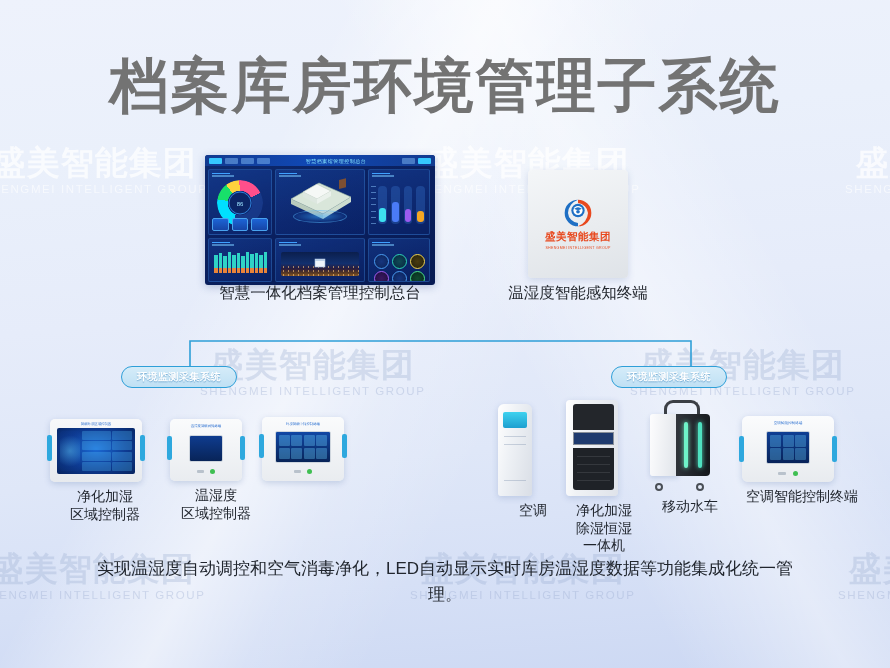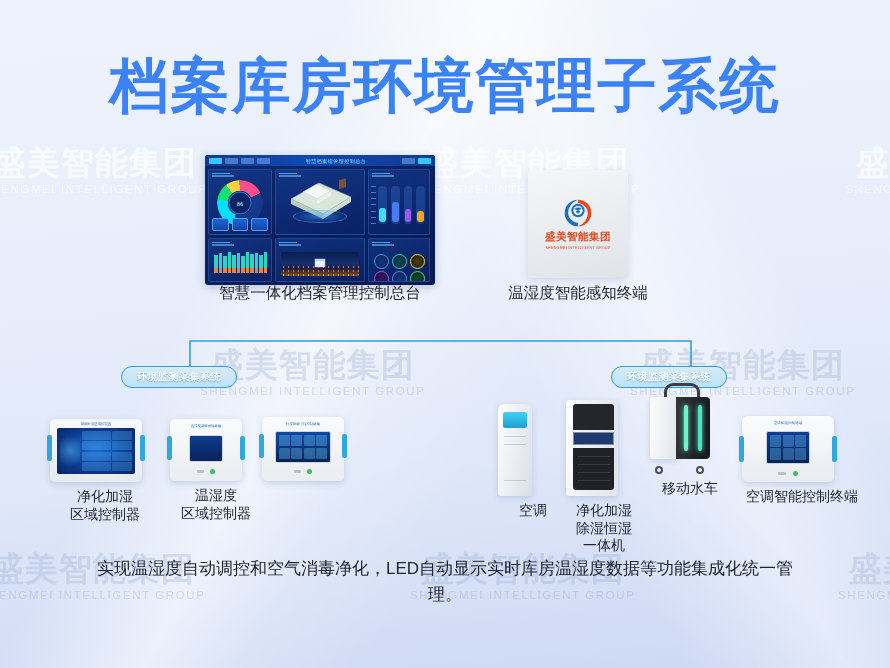--- a/index.html
+++ b/index.html
@@ -34,21 +34,21 @@
   .wm-layer{ position:absolute; inset:0; pointer-events:none; overflow:hidden; }
   .wm{ position:absolute; text-align:center; white-space:nowrap; }
   .wm .cn{ font-size:33px; font-weight:bold; color:rgba(255,255,255,.72); letter-spacing:1px; line-height:1.05; }
   .wm .en{ font-size:11.5px; color:rgba(255,255,255,.60); letter-spacing:1.6px; line-height:1.4; }
   .wm.dark .cn{ color:rgba(150,168,205,.30); }
   .wm.dark .en{ color:rgba(150,168,205,.34); }
 
   
   .title{
     position:absolute; left:0; right:0; top:47px; text-align:center;
-    font-size:59px; font-weight:bold; color:#3b82f6; letter-spacing:2px;
+    font-size:59px; font-weight:bold; color:#737373; letter-spacing:2px;
     font-family:"Liberation Sans", sans-serif;
   }
 
   
   .dash-wrap{ position:absolute; left:205px; top:155px; width:230px; height:130px; }
   .dash{
     width:100%; height:100%; border-radius:3px; overflow:hidden; position:relative;
     background:linear-gradient(160deg,#0d2a6e 0%,#0a2060 45%,#071a52 100%);
     box-shadow:0 2px 9px rgba(40,70,130,.28);
   }
@@ -559,21 +559,21 @@
           <i style="top:24px"></i>
           <i style="top:32px"></i>
       </div>
     </div>
   </div>
   <div class="lbl">净化加湿
 除湿恒湿
 一体机</div>
 </div>
 
-<div class="dev" style="left:648px; top:383px; width:84px;font-family:Liberation Mono, monospace;">
+<div class="dev" style="left:648px; top:400px; width:84px;">
   <div class="pic">
     <div class="cart">
       <div class="hand"></div>
       <div class="bodyl"></div>
       <div class="bodyr"></div>
       <div class="uv"></div>
       <div class="uv2"></div>
       <div class="wheel" style="left:7px"></div>
       <div class="wheel" style="left:48px"></div>
     </div>

